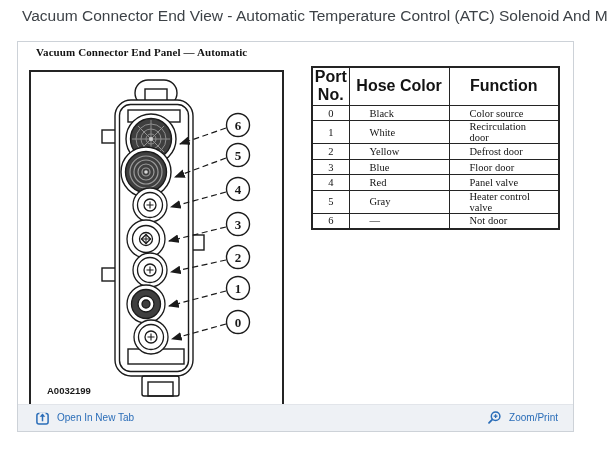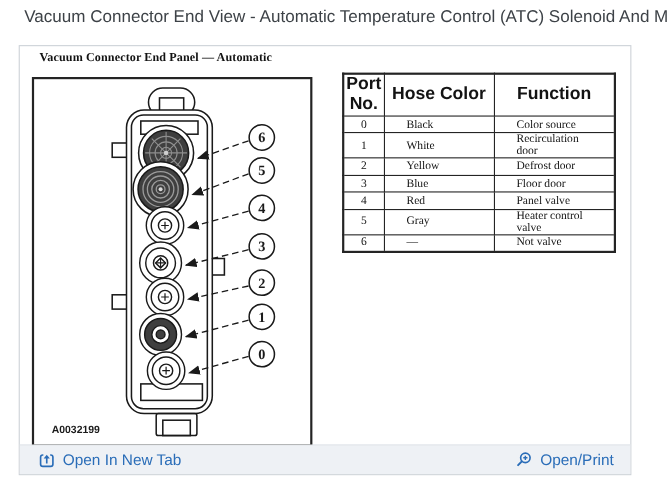--- a/index.html
+++ b/index.html
@@ -46,21 +46,21 @@
   .port-table td.c-port { text-align:center; padding:0; }
   .col-port { width:37px; } .col-hose { width:100px; } .col-func { width:110px; }
 
   .panel-footer {
     height:27px; background:#eef1f5; border-top:1px solid #e2e5ea;
     display:flex; align-items:center; justify-content:space-between;
     padding:0 15px 0 17px; flex:0 0 27px;
   }
   .footer-link {
     display:flex; align-items:center; gap:7px;
-    color:var(--link,#2a6db8); font-size:14px; text-decoration:none; cursor:pointer;
+    color:var(--link,#2a6db8); font-size:10px; text-decoration:none; cursor:pointer;
     line-height:1;
   }
   .footer-link svg { display:block; }
 </style>
 </head>
 <body>
 
 <div class="page">
 
   <div class="page-title">Vacuum Connector End View - Automatic Temperature Control (ATC) Solenoid And Manifold</div>
@@ -240,21 +240,21 @@
             <td>Panel valve</td>
           </tr>
           <tr>
             <td class="c-port">5</td>
             <td>Gray</td>
             <td>Heater control valve</td>
           </tr>
           <tr>
             <td class="c-port">6</td>
             <td>—</td>
-            <td>Not valve</td>
+            <td>Not door</td>
           </tr>
         </tbody>
       </table>
 
     </div>
 
     <div class="panel-footer">
       <a class="footer-link">
         <span>
           <svg width="15" height="15" viewBox="0 0 15 15">
@@ -267,18 +267,18 @@
         <span>Open In New Tab</span>
       </a>
       <a class="footer-link">
         <span>
           <svg width="16" height="16" viewBox="0 0 16 16">
             <circle cx="9.6" cy="6.2" r="4.3" fill="none" stroke="currentColor" stroke-width="1.5"></circle>
             <path d="M6.4,9.4 L3.0,12.8" stroke="currentColor" stroke-width="1.8" stroke-linecap="round" fill="none"></path>
             <path d="M9.6,4.3 v3.8 M7.7,6.2 h3.8" stroke="currentColor" stroke-width="1.3" fill="none"></path>
           </svg>
         </span>
-        <span>Open/Print</span>
+        <span>Zoom/Print</span>
       </a>
     </div>
   </div>
 
 </div>
 
 </body></html>

